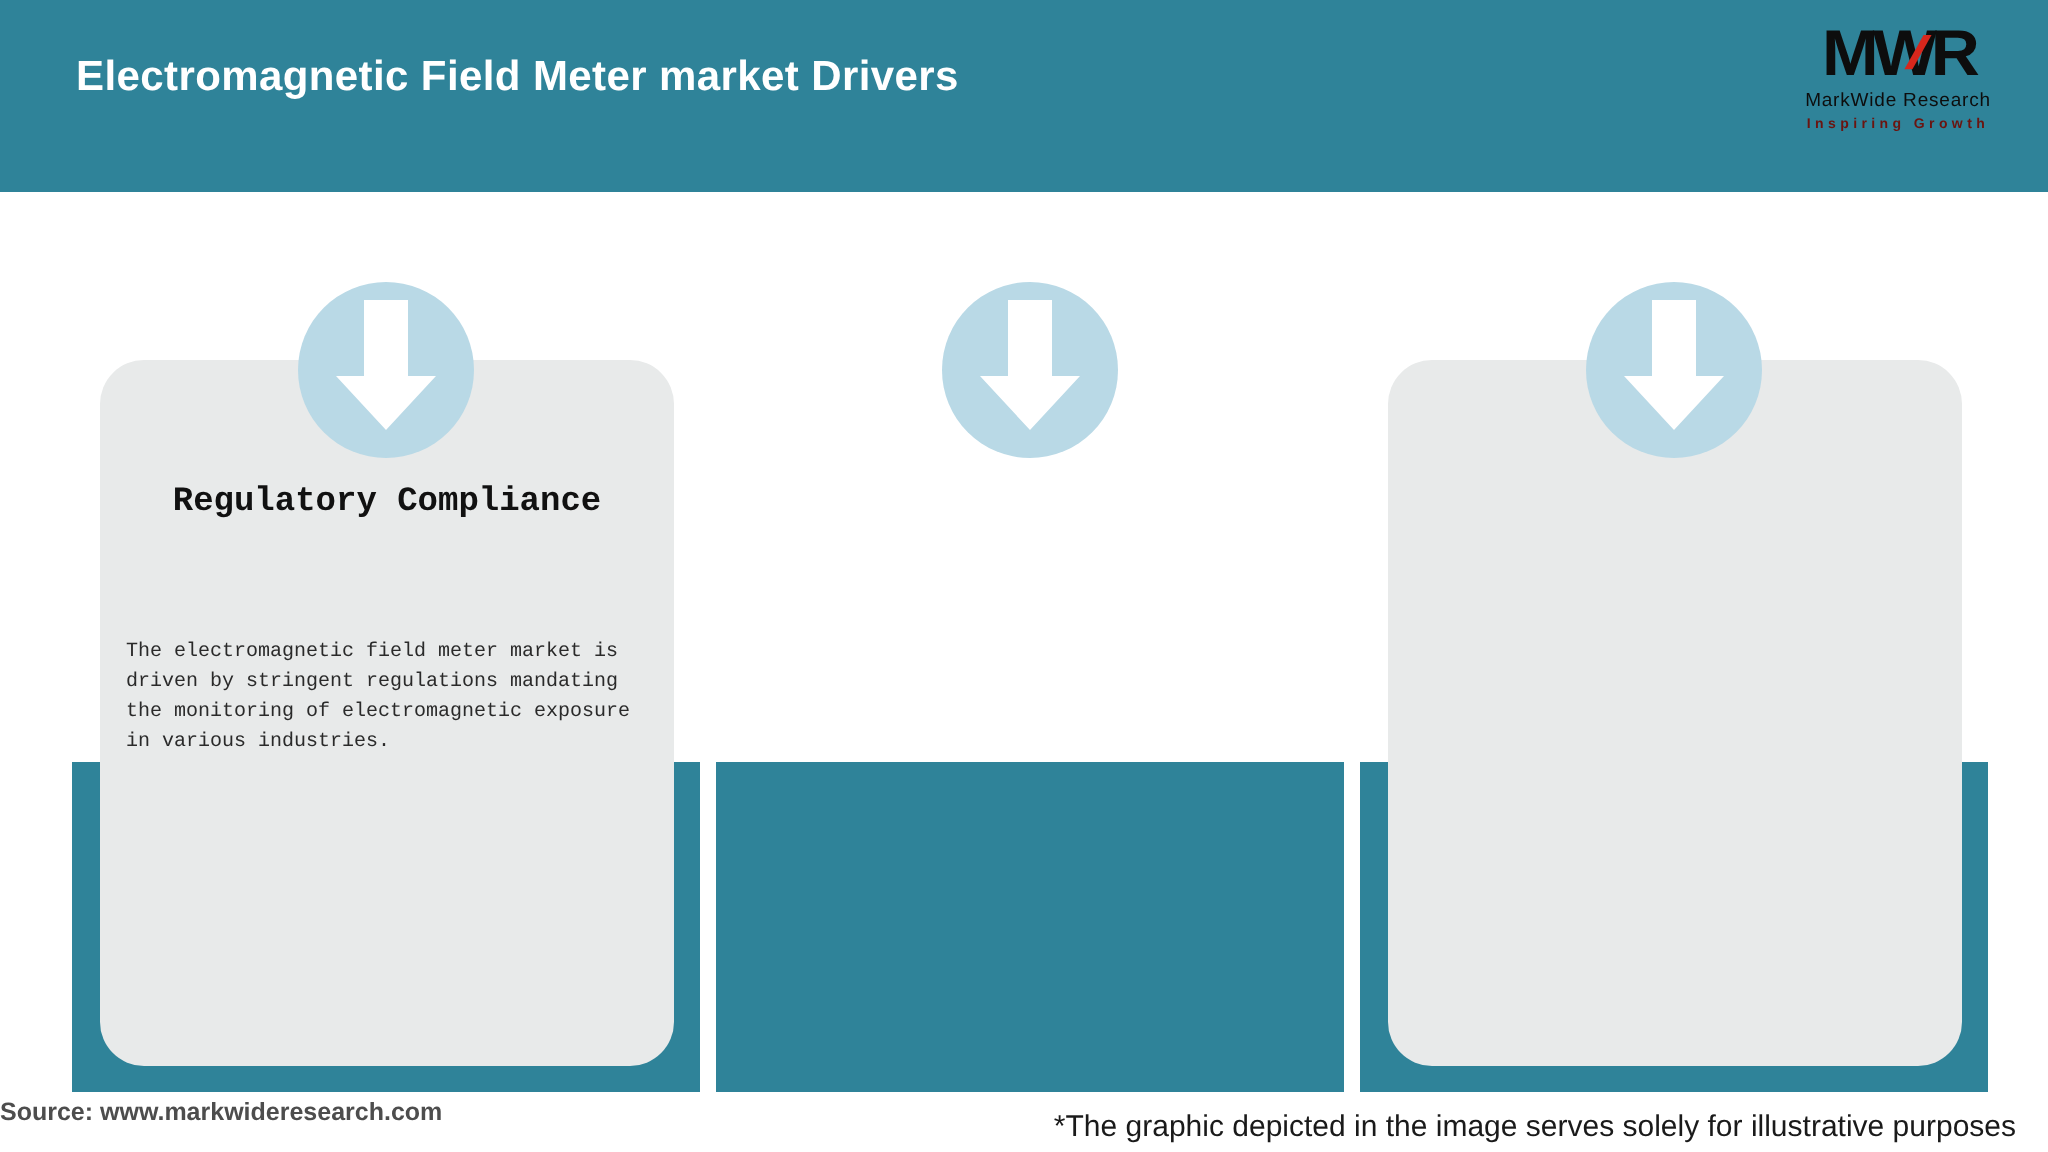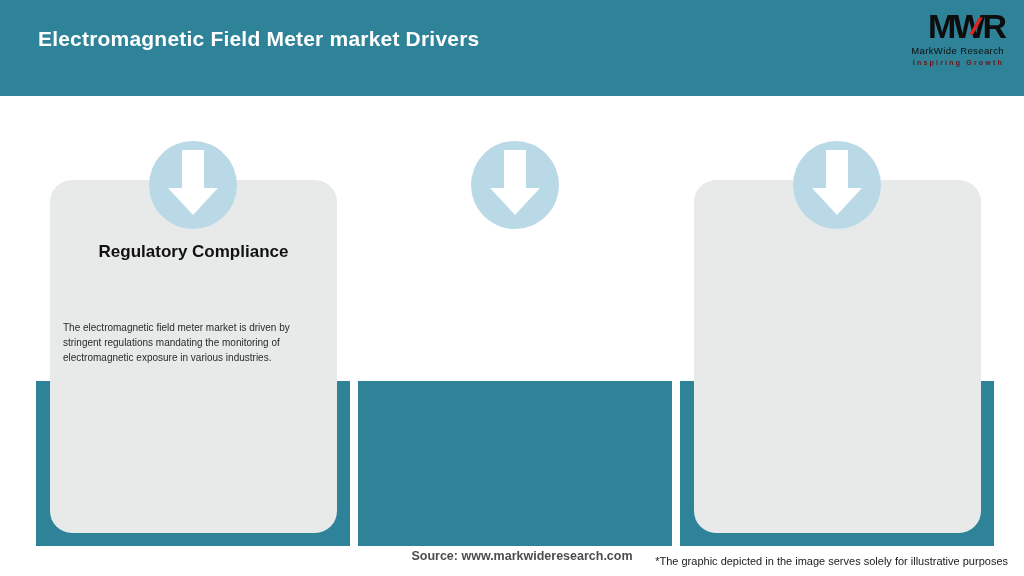--- a/index.html
+++ b/index.html
@@ -23,21 +23,21 @@
     left: 38px; top: 27px;
     color: #ffffff;
     font-size: 21px;
     font-weight: 700;
     letter-spacing: 0.2px;
   }
   .logo {
     position: absolute;
     right: 20px; top: 10px;
     width: 110px;
-    text-align: right;
+    text-align: center;
     line-height: 1;
   }
   .logo-monogram {
     position: relative;
     display: inline-block;
     font-size: 34px;
     font-weight: 900;
     letter-spacing: -3px;
     color: #0d0d0d;
     transform: scaleY(0.95);
@@ -63,20 +63,21 @@
     letter-spacing: 2.2px;
     margin-top: 3px;
   }
 
   
   .column {
     position: absolute;
     top: 141px;
     width: 314px;
     height: 405px;
+    font-family: Liberation Mono, monospace;
   }
   .col-1 { left: 36px; }
   .col-2 { left: 358px; }
   .col-3 { left: 680px; }
 
   .tray {
     position: absolute;
     top: 240px; left: 0;
     width: 314px; height: 165px;
     background: #2f8399;
@@ -113,30 +114,29 @@
     font-size: 10px;
     line-height: 1.5;
     color: #2a2a2a;
   }
 
   
   .footer-source {
     position: absolute;
     left: 0; top: 549px;
     width: 1024px;
-    text-align: center;
+    text-align: left;
     font-size: 12.5px;
     font-weight: 700;
     color: #4d4d4d;
-    padding-left: 20px;
   }
   .footer-disclaimer {
     position: absolute;
     right: 16px; top: 555px;
-    font-size: 11px;
+    font-size: 15px;
     color: #1a1a1a;
   }
 </style>
 </head>
 <body>
 
 <div class="header">
   <div class="header-title">Electromagnetic Field Meter market Drivers</div>
   <div class="logo">
     <div class="logo-monogram">

